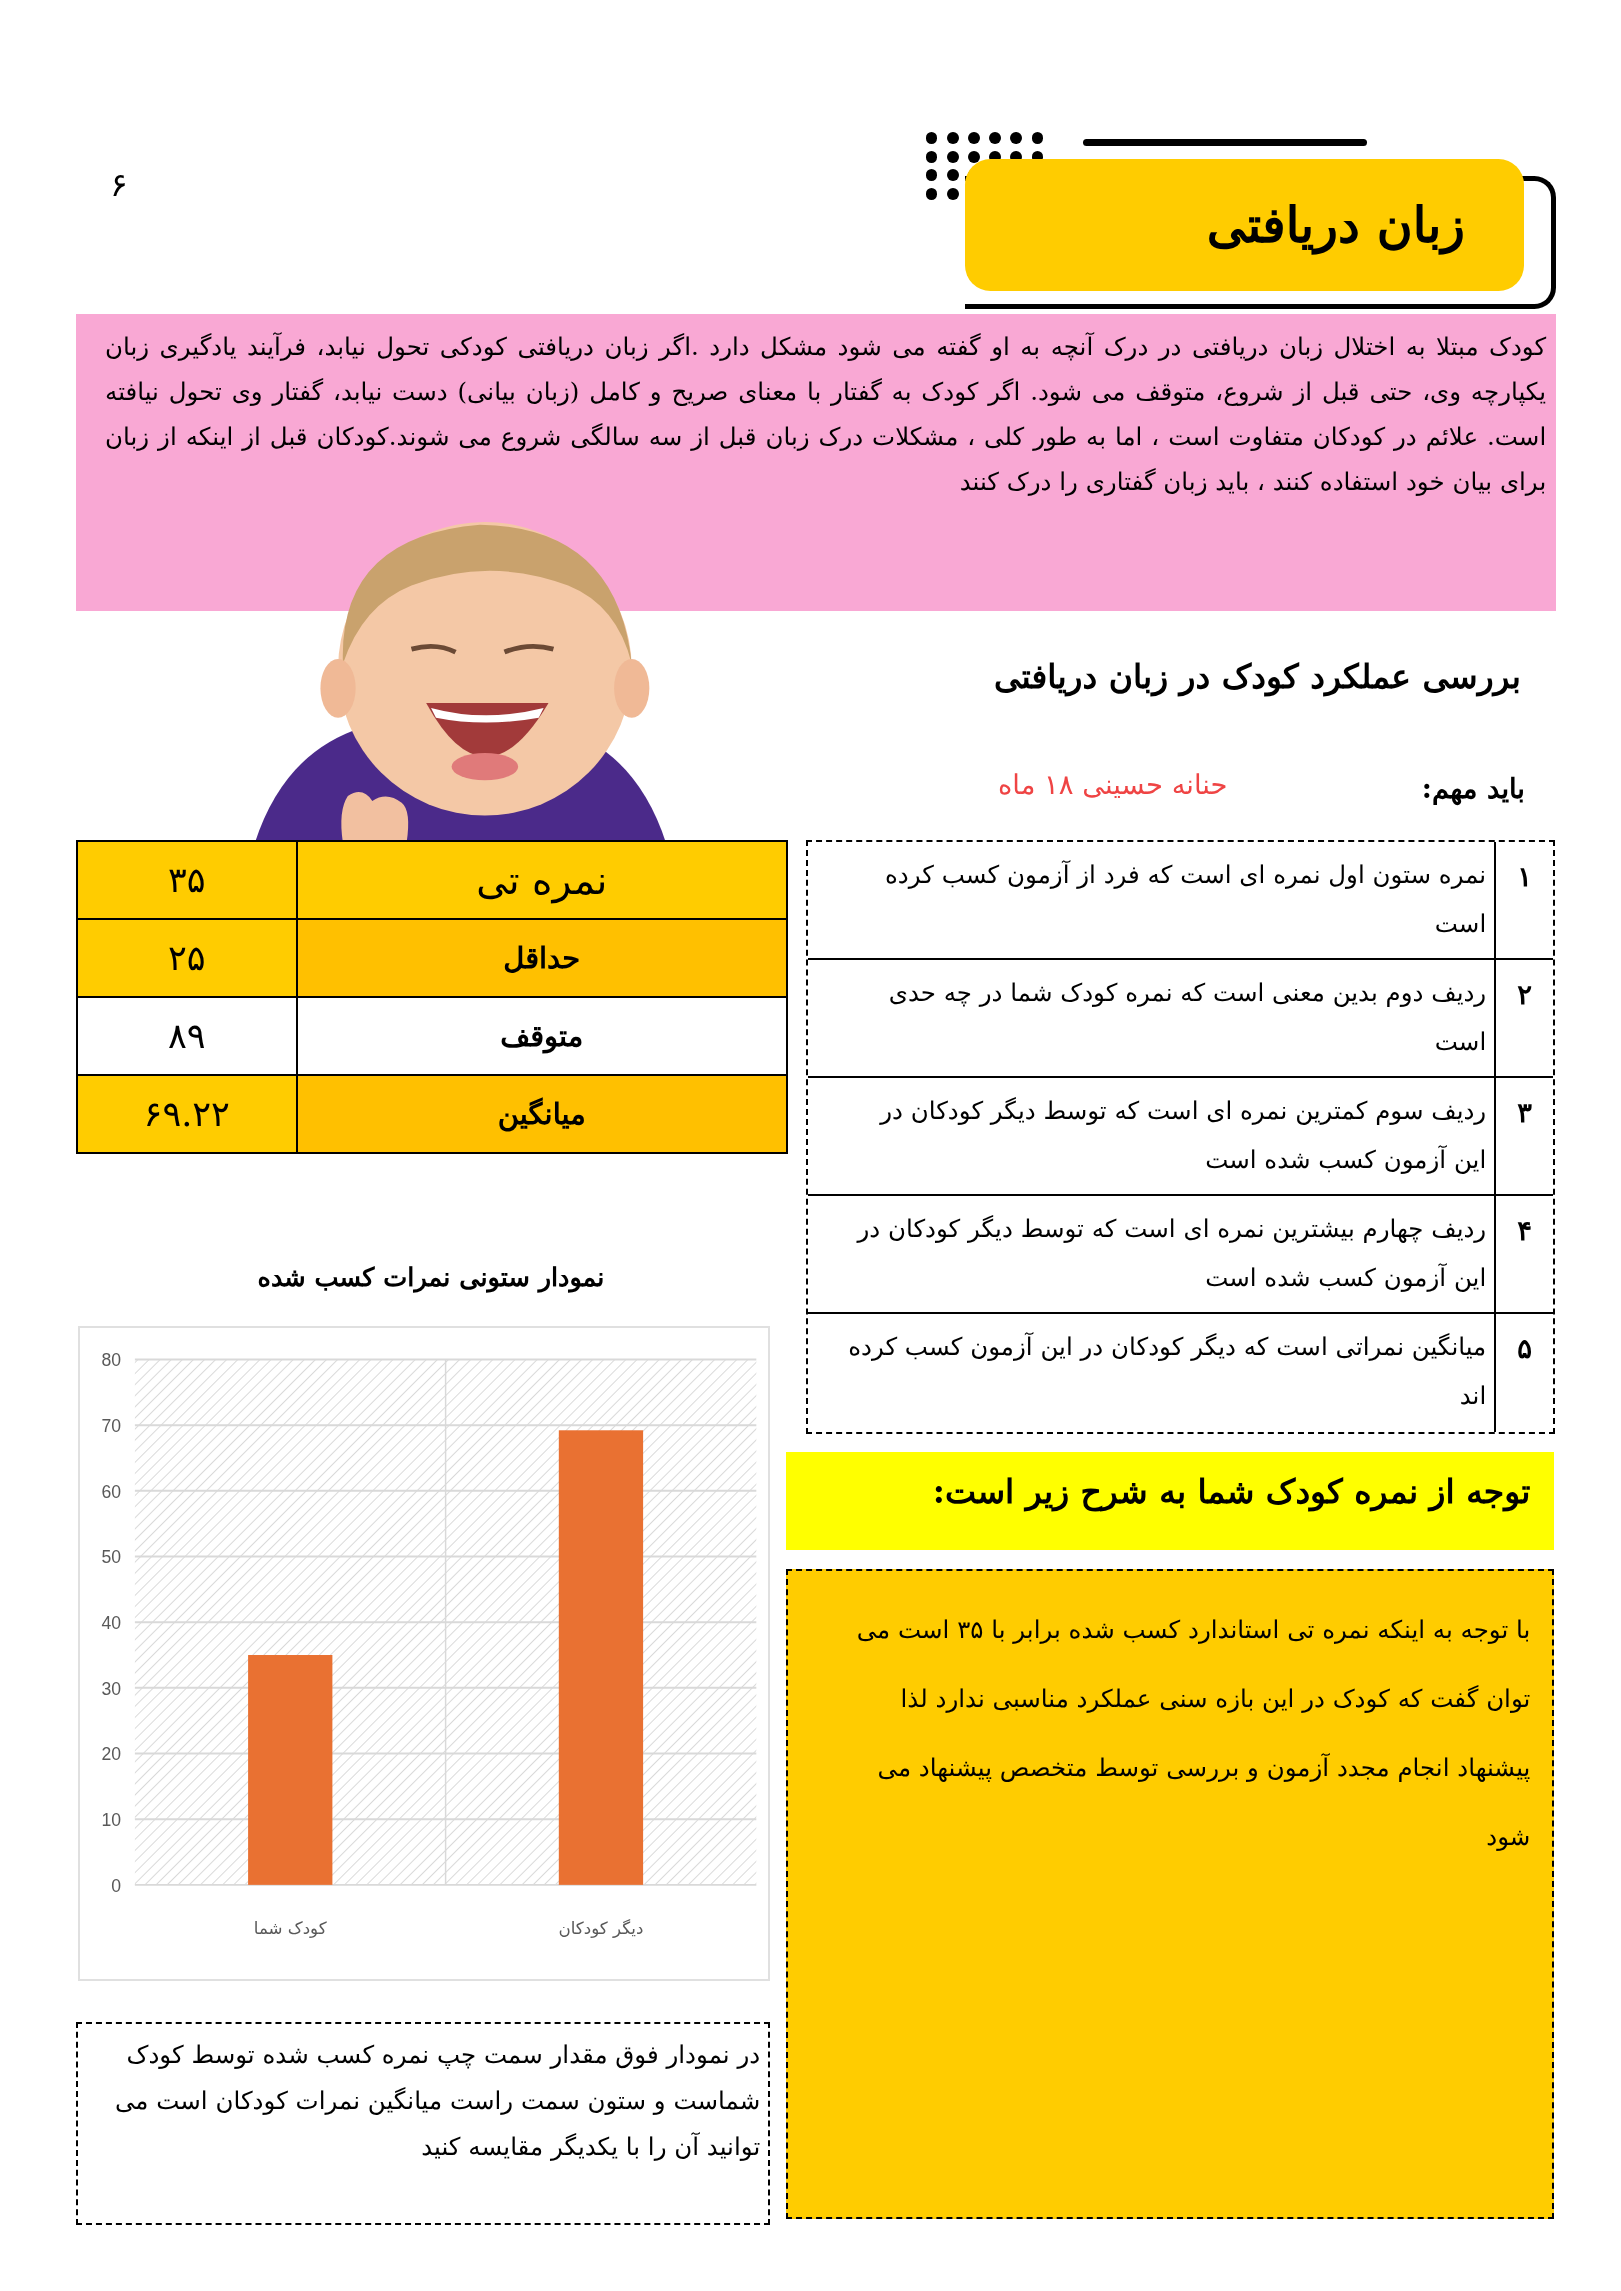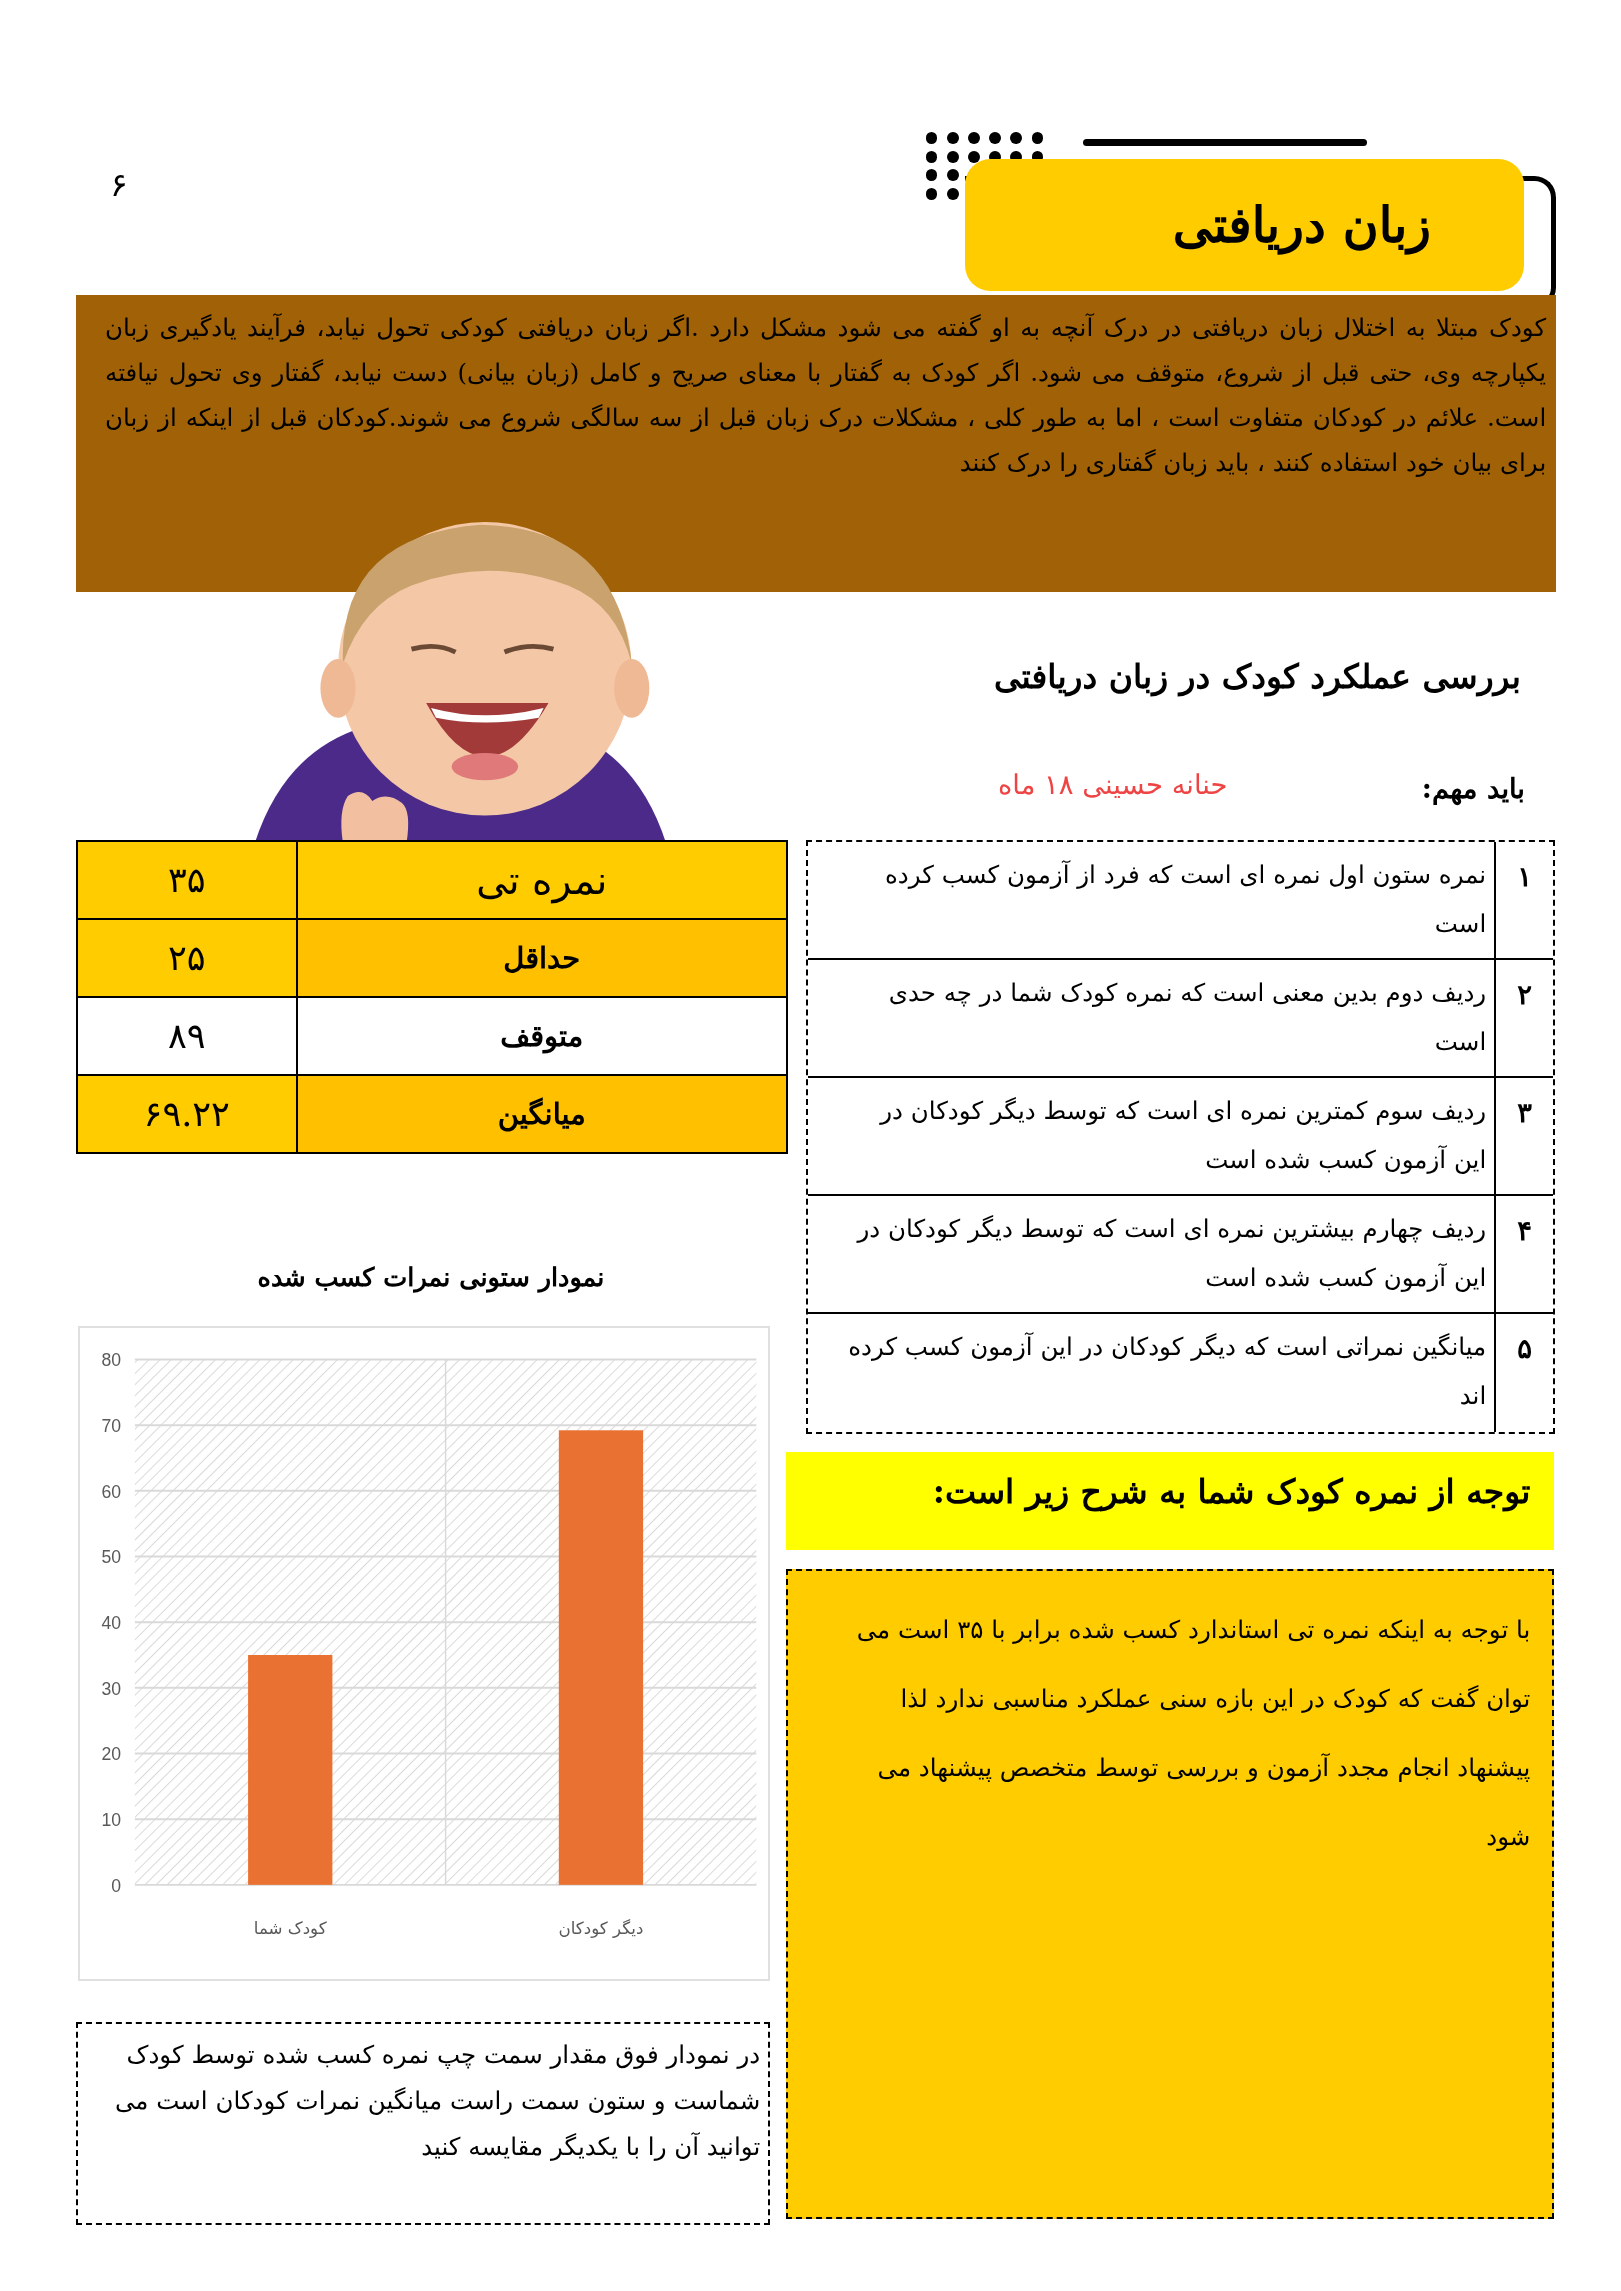--- a/index.html
+++ b/index.html
@@ -11,25 +11,25 @@
   
   #page-number { left: 110px; top: 165px; font-size: 33px; font-family: "DejaVu Serif", serif; }
 
   
   #dot-grid { left: 921px; top: 129px; width: 127px; height: 74px; display: grid;
     grid-template-columns: repeat(6, 1fr); grid-template-rows: repeat(4, 1fr); align-items: center; justify-items: center; }
   #dot-grid span { width: 11.8px; height: 11.8px; background: #000; border-radius: 50%; display: block; }
   #top-line { left: 1083px; top: 139px; width: 284px; height: 6.9px; background: #000; border-radius: 3.9px; }
   #title-outline { left: 965px; top: 176px; width: 591px; height: 133px; border: 5.9px solid #000; border-left: none; border-radius: 0 21.6px 21.6px 0; }
   #title-box { left: 965px; top: 159px; width: 559px; height: 132px; background: #ffcc00; border-radius: 25.5px;
-    display: flex; align-items: center; justify-content: flex-end; padding-right: 93px; }
+    display: flex; align-items: center; justify-content: flex-end; padding-right: 59px; }
   #title-text { font-size: 49px; font-weight: bold; font-family: "DejaVu Serif", serif; }
 
   
-  #intro { left: 76px; top: 295px; width: 1480px; height: 297px; background: #a16207; padding: 9.8px 9.8px 0 29px; }
+  #intro { left: 76px; top: 314px; width: 1480px; height: 297px; background: #f9a8d4; padding: 9.8px 9.8px 0 29px; }
   #intro p { font-size: 24.5px; line-height: 45px; font-family: "DejaVu Serif", serif; text-align: justify; text-align-last: right; }
 
   
   #child { left: 245px; top: 517px; width: 423px; height: 326px; overflow: hidden; }
 
   
   #section-heading { right: 100px; top: 657px; font-size: 33px; font-weight: bold; font-family: "DejaVu Serif", serif; }
   #notes-label { right: 96px; top: 772px; font-size: 27.4px; font-weight: bold; font-family: "DejaVu Serif", serif; }
   #child-name { left: 998px; top: 769px; font-size: 27.4px; color: #ef4444; font-family: "DejaVu Serif", serif; }
 

